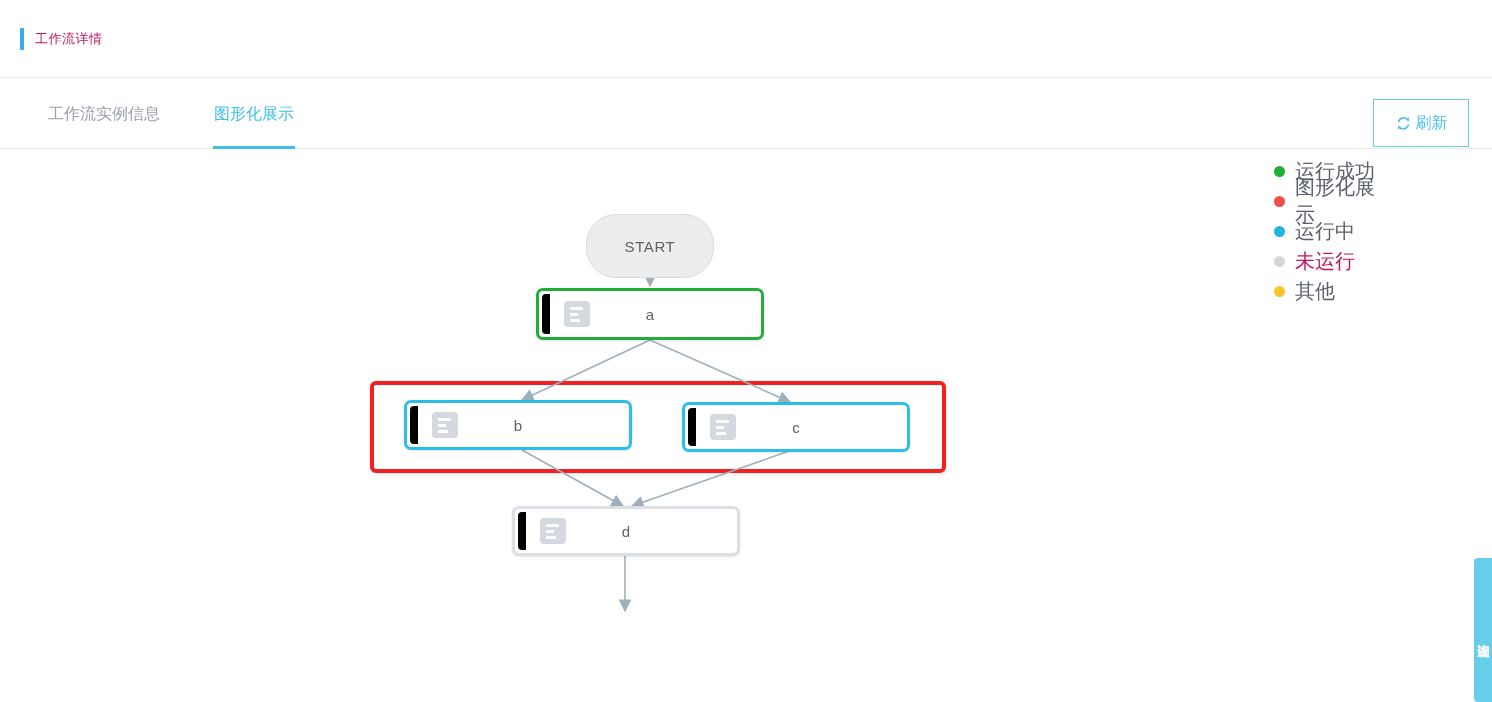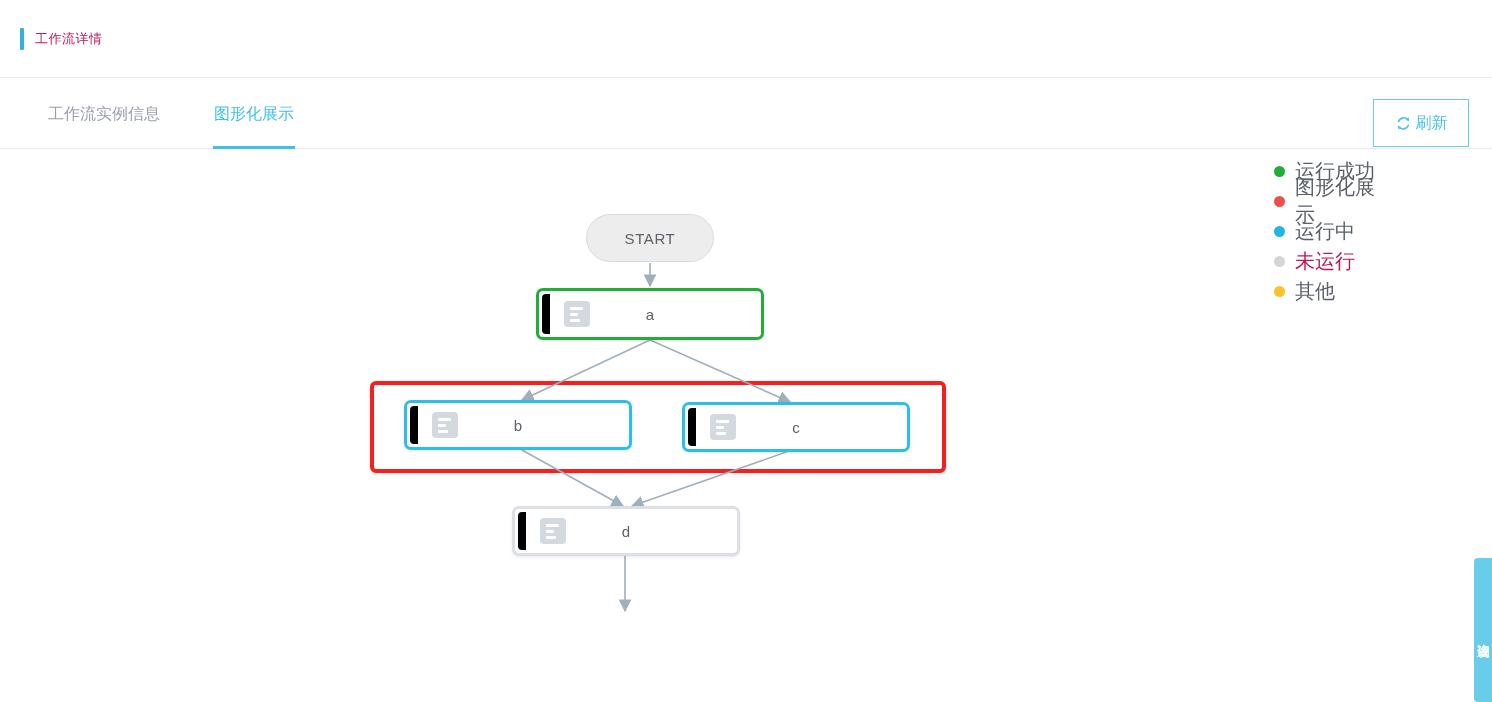--- a/index.html
+++ b/index.html
@@ -306,21 +306,21 @@
 
     <line x1="650" y1="192" x2="790" y2="254" stroke="#9fb0bd" stroke-width="1.6" marker-end="url(#arrow)"></line>
 
     <line x1="522" y1="302" x2="623" y2="358" stroke="#9fb0bd" stroke-width="1.6" marker-end="url(#arrow)"></line>
 
     <line x1="792" y1="302" x2="632" y2="358" stroke="#9fb0bd" stroke-width="1.6" marker-end="url(#arrow)"></line>
 
     <line x1="625" y1="408" x2="625" y2="463" stroke="#9fb0bd" stroke-width="1.6" marker-end="url(#arrow)"></line>
   </svg>
 
-  <div class="node terminal" style="left:586px; top:66px; width:128px; height:48px;">
+  <div class="node terminal" style="left:586px; top:66px; width:128px; height:64px;">
     <span>START</span>
   </div>
 
   <div class="node task success" style="left:536px; top:140px; width:228px; height:52px;">
     <div class="inner">
       <div class="statusbar"></div>
       <div class="node-icon">
           <i></i>
           <i></i>
           <i></i>

